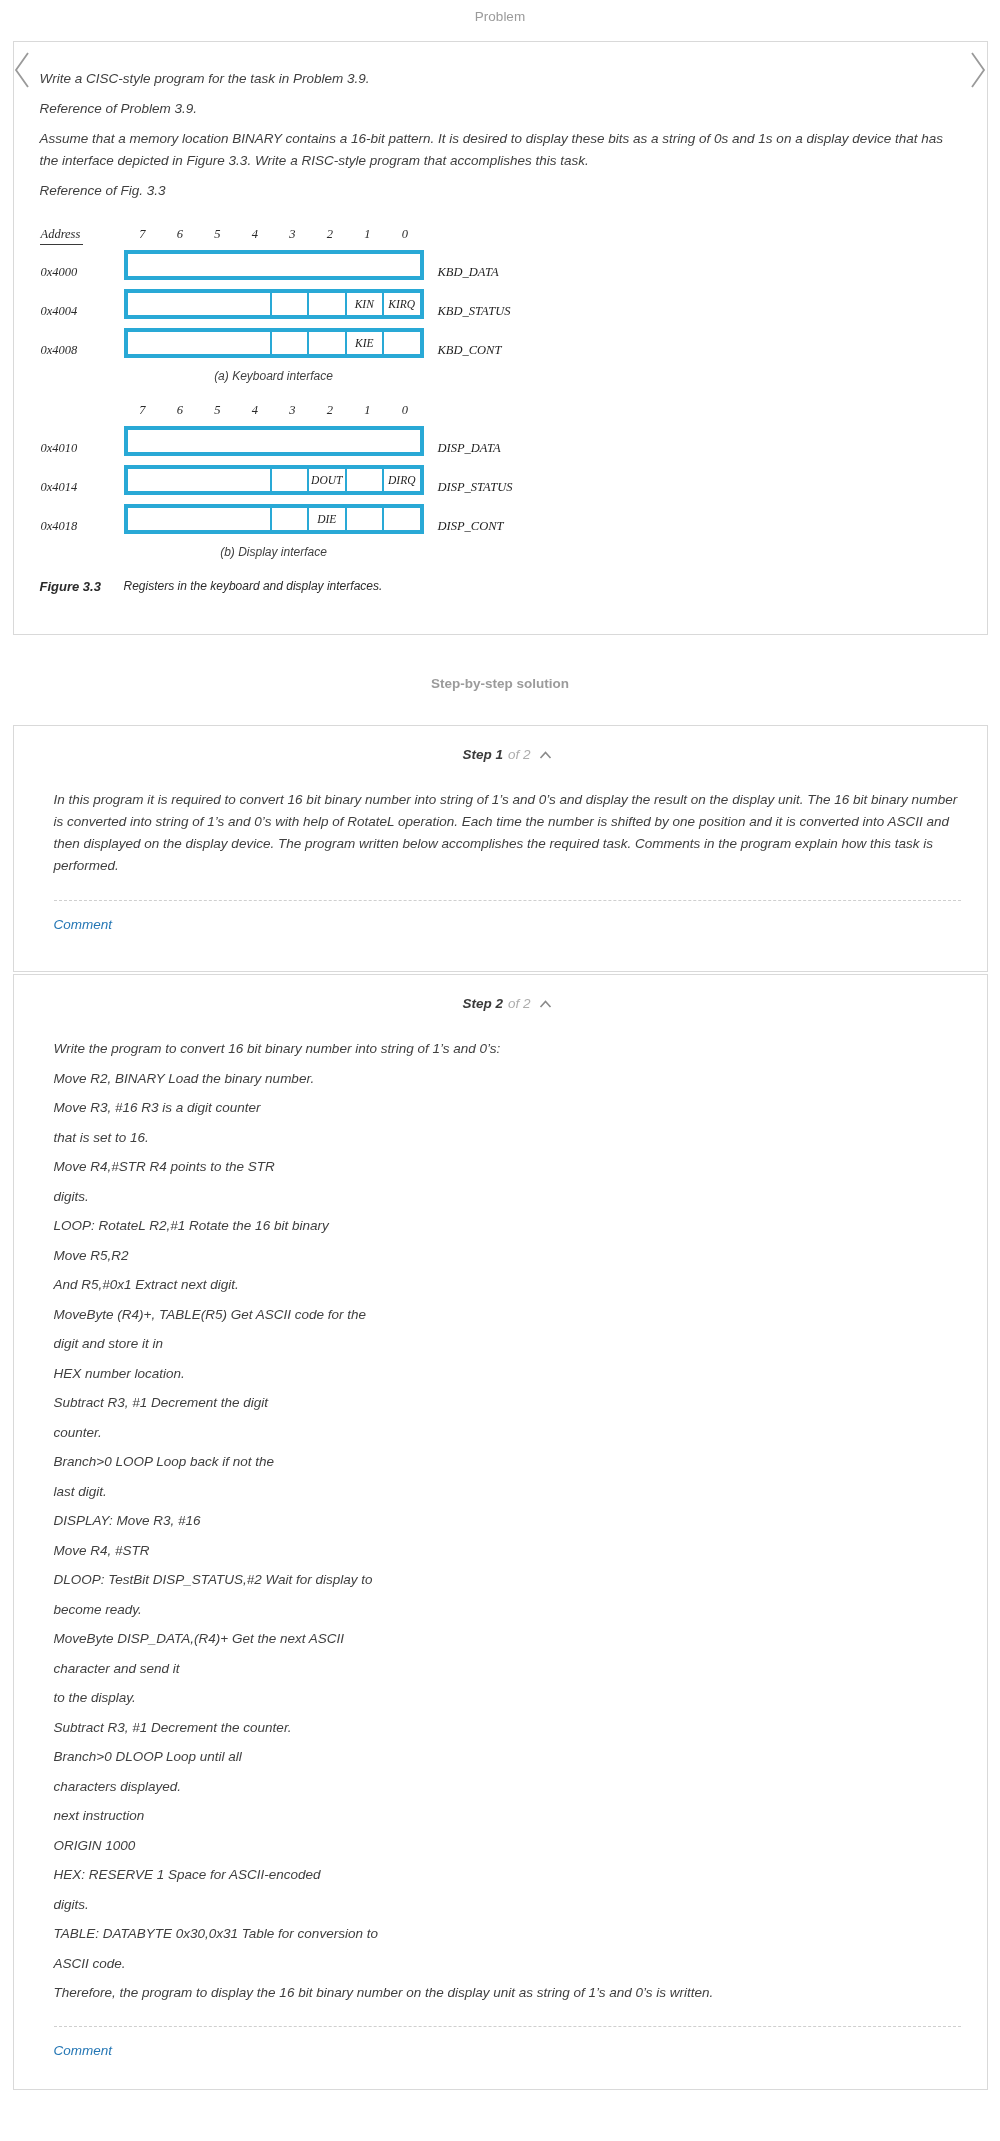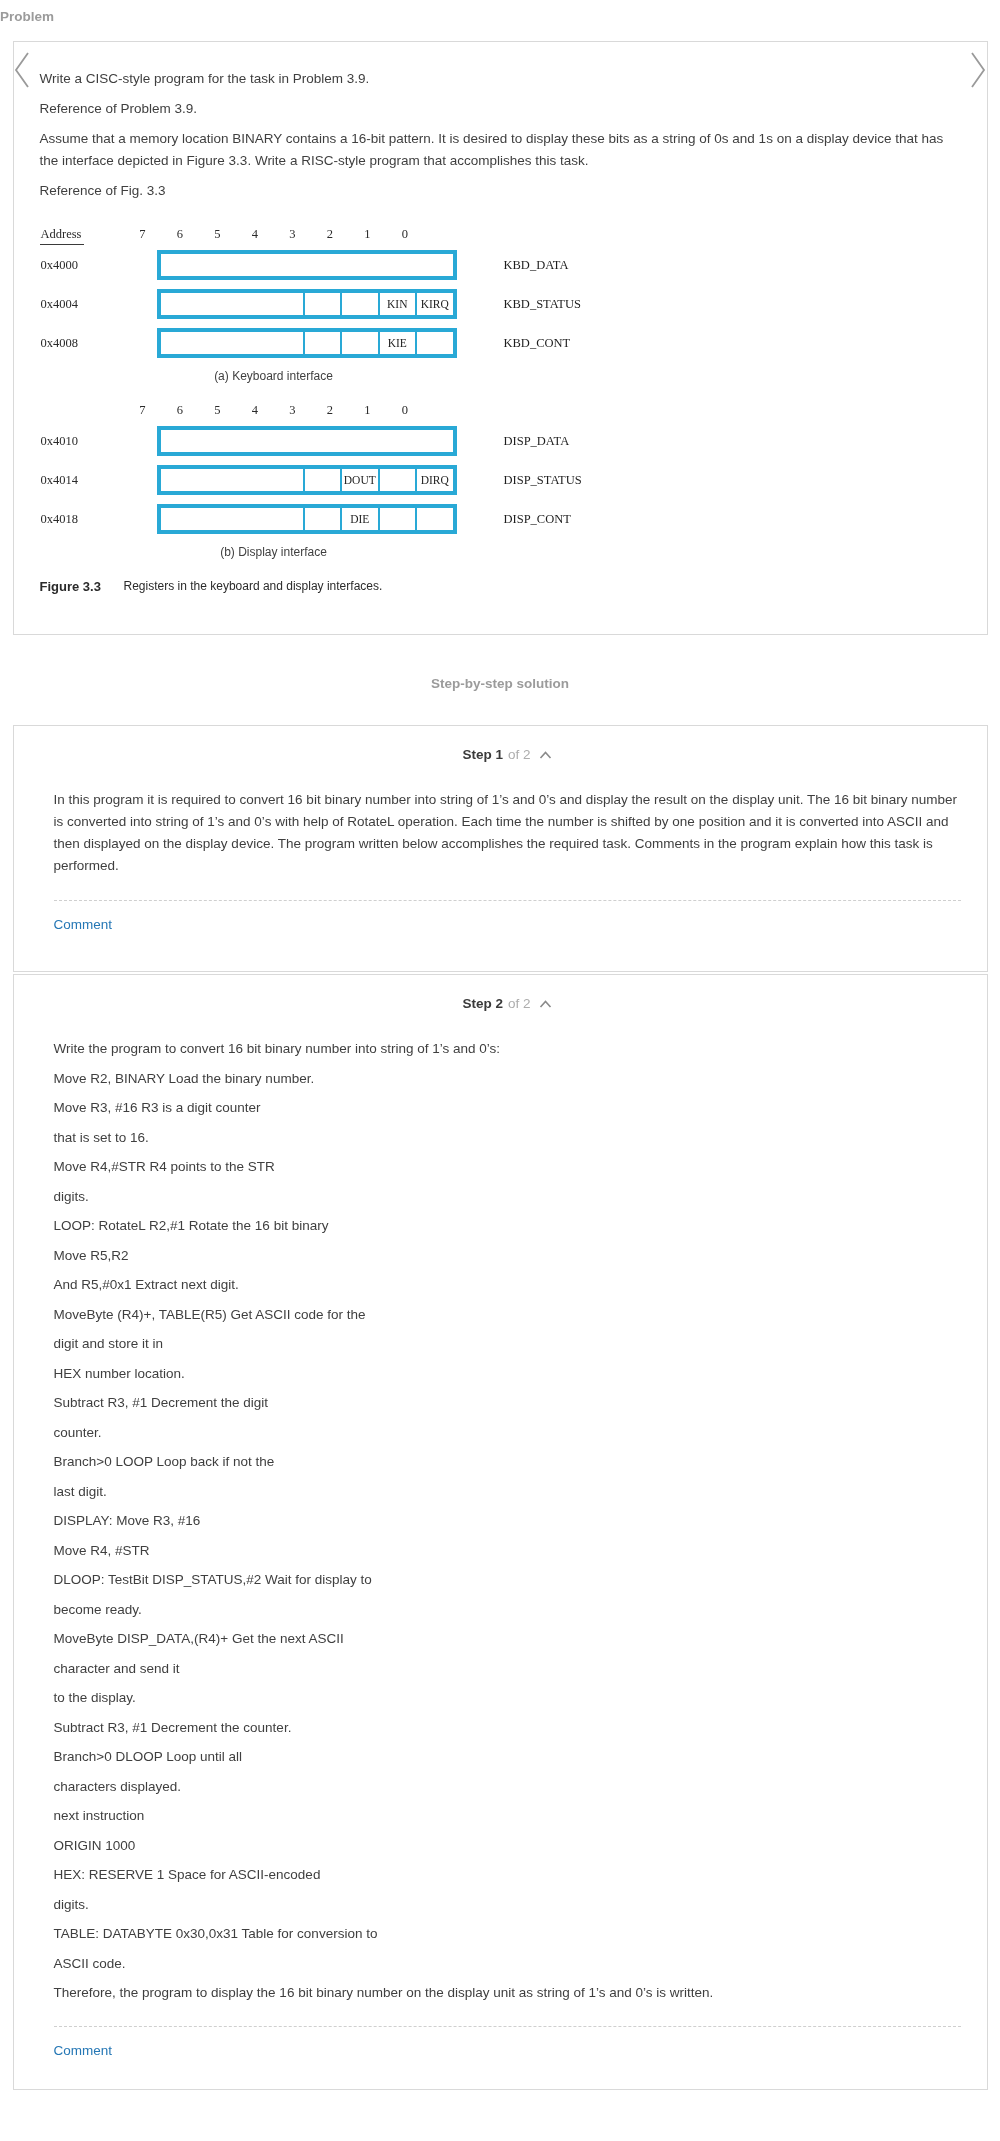--- a/index.html
+++ b/index.html
@@ -3,26 +3,27 @@
 <meta charset="utf-8">
 <style>
   :root { --accent:#29a9d6; --link:#2577b5; --text:#3f3f3f; --muted:#9b9b9b; --border:#d9d9d9; }
   * { box-sizing:border-box; }
   html,body { margin:0; padding:0; background:#fff; }
   body {
     width:1000px; min-height:2141px; position:relative;
     font-family:"Liberation Sans", sans-serif; color:var(--text);
   }
   .page-title {
-    font-size:13.5px; font-weight:bold; color:var(--muted);
+    text-align:center; font-size:13.5px; font-weight:normal; color:var(--muted);
     padding-top:9px; margin:0 0 17px 0;
   }
   .card {
     width:975px; margin:0 auto; background:#fff;
     border:1px solid var(--border);
+    font-style:italic;
   }
   .card.problem { padding:26px 26px 40px 26px; }
   .prob-para { font-size:13.5px; line-height:22px; margin:0 0 8px 0; }
   .prob-para:last-of-type { margin-bottom:12px; }
 
   
   .nav-btn {
     position:absolute; top:50px; background:none; border:none; padding:0; cursor:pointer;
   }
   .nav-btn.prev { left:12px; }
@@ -34,21 +35,21 @@
   .addr-col { width:84px; }
   .addr-label {
     font-size:12.5px; color:#2a2a2a; border-bottom:1px solid #3a3a3a; padding:0 3px 3px 1px;
   }
   .bits-row {
     display:flex; width:300px; font-size:12.5px; color:#2a2a2a;
   }
   .bits-row span { flex:1 1 0; text-align:center; }
   .bits-row.solo { margin-left:84px; margin-bottom:8px; }
 
-  .reg-row { display:flex; align-items:center; margin-bottom:9px;gap:33px; }
+  .reg-row { display:flex; align-items:flex-end; margin-bottom:9px; }
   .reg-addr { width:84px; font-size:12.5px; color:#2a2a2a; padding-left:1px; }
   .reg-box {
     width:300px; height:30px; border:4px solid var(--accent); background:#fff;
     display:flex; flex:0 0 auto;
   }
   .reg-box .cell {
     flex:1 1 0; border-left:2px solid var(--accent);
     display:flex; align-items:center; justify-content:center;
     font-size:11.5px; color:#1e1e1e; overflow:hidden;
   }

